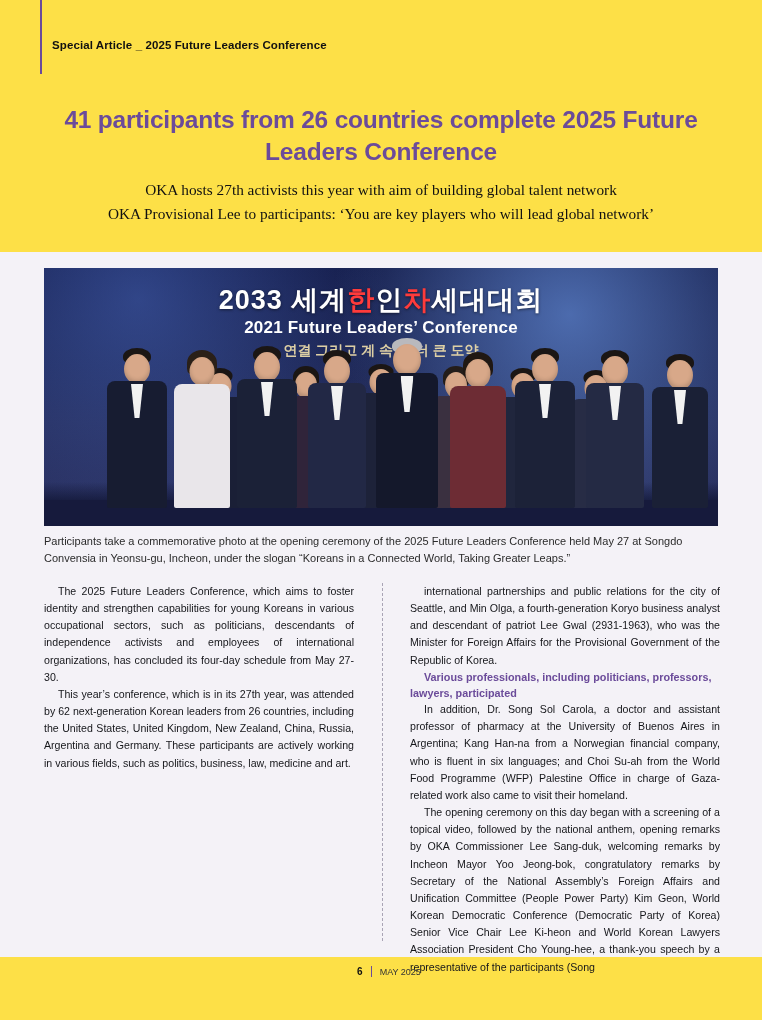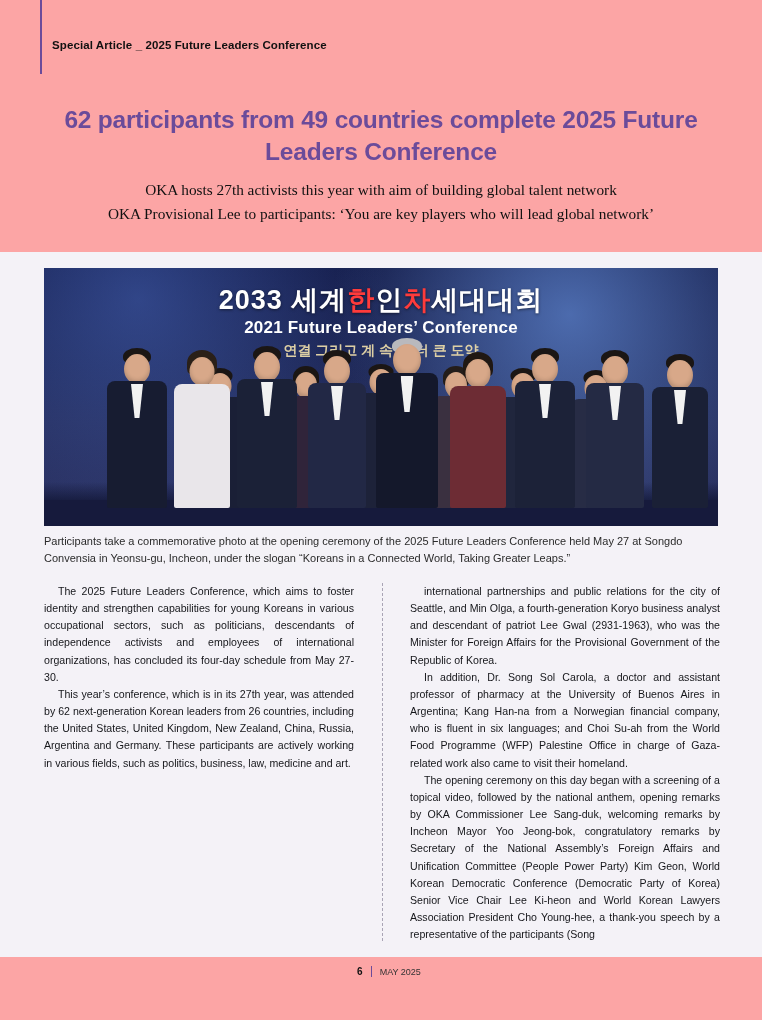--- a/index.html
+++ b/index.html
@@ -4,21 +4,21 @@
 <style>
   html, body {
     margin: 0;
     padding: 0;
     background: #ffffff;
   }
   .page {
     position: relative;
     width: 762px;
     height: 1020px;
-    background: #fca5a5;
+    background: #fde047;
     font-family: "Liberation Sans", sans-serif;
     overflow: hidden;
     box-sizing: border-box;
   }
   
   .left-rule {
     position: absolute;
     left: 40px;
     top: 0;
     width: 2px;
@@ -246,21 +246,21 @@
   }
 </style>
 </head>
 <body>
 
 <div class="page">
 
   <div class="left-rule"></div>
   <div class="kicker">Special Article _ 2025 Future Leaders Conference</div>
 
-  <div class="headline">62 participants from 49 countries complete 2025 Future Leaders Conference</div>
+  <div class="headline">41 participants from 26 countries complete 2025 Future Leaders Conference</div>
 
   <div class="subheads">
     <div>OKA hosts 27th activists this year with aim of building global talent network</div>
     <div>OKA Provisional Lee to participants: ‘You are key players who will lead global network’</div>
   </div>
 
   <div class="tint"></div>
 
   <div class="figure">
     <div class="photo">
@@ -402,20 +402,21 @@
   <div class="columns">
     <div class="col-divider"></div>
 
     <div class="col col-left">
       <p>The 2025 Future Leaders Conference, which aims to foster identity and strengthen capabilities for young Koreans in various occupational sectors, such as politicians, descendants of independence activists and employees of international organizations, has concluded its four-day schedule from May 27-30.</p>
       <p>This year’s conference, which is in its 27th year, was attended by 62 next-generation Korean leaders from 26 countries, including the United States, United Kingdom, New Zealand, China, Russia, Argentina and Germany. These participants are actively working in various fields, such as politics, business, law, medicine and art.</p>
     </div>
 
     <div class="col col-right">
       <p>international partnerships and public relations for the city of Seattle, and Min Olga, a fourth-generation Koryo business analyst and descendant of patriot Lee Gwal (2931-1963), who was the Minister for Foreign Affairs for the Provisional Government of the Republic of Korea.</p>
+      <p class="subhead-purple">Various professionals, including politicians, professors, lawyers, participated</p>
       <p>In addition, Dr. Song Sol Carola, a doctor and assistant professor of pharmacy at the University of Buenos Aires in Argentina; Kang Han-na from a Norwegian financial company, who is fluent in six languages; and Choi Su-ah from the World Food Programme (WFP) Palestine Office in charge of Gaza-related work also came to visit their homeland.</p>
       <p>The opening ceremony on this day began with a screening of a topical video, followed by the national anthem, opening remarks by OKA Commissioner Lee Sang-duk, welcoming remarks by Incheon Mayor Yoo Jeong-bok, congratulatory remarks by Secretary of the National Assembly’s Foreign Affairs and Unification Committee (People Power Party) Kim Geon, World Korean Democratic Conference (Democratic Party of Korea) Senior Vice Chair Lee Ki-heon and World Korean Lawyers Association President Cho Young-hee, a thank-you speech by a representative of the participants (Song</p>
     </div>
   </div>
 
   <div class="footer">
     <span class="pagenum">6</span><span class="sep"></span><span>MAY 2025</span>
   </div>
 
 </div>

